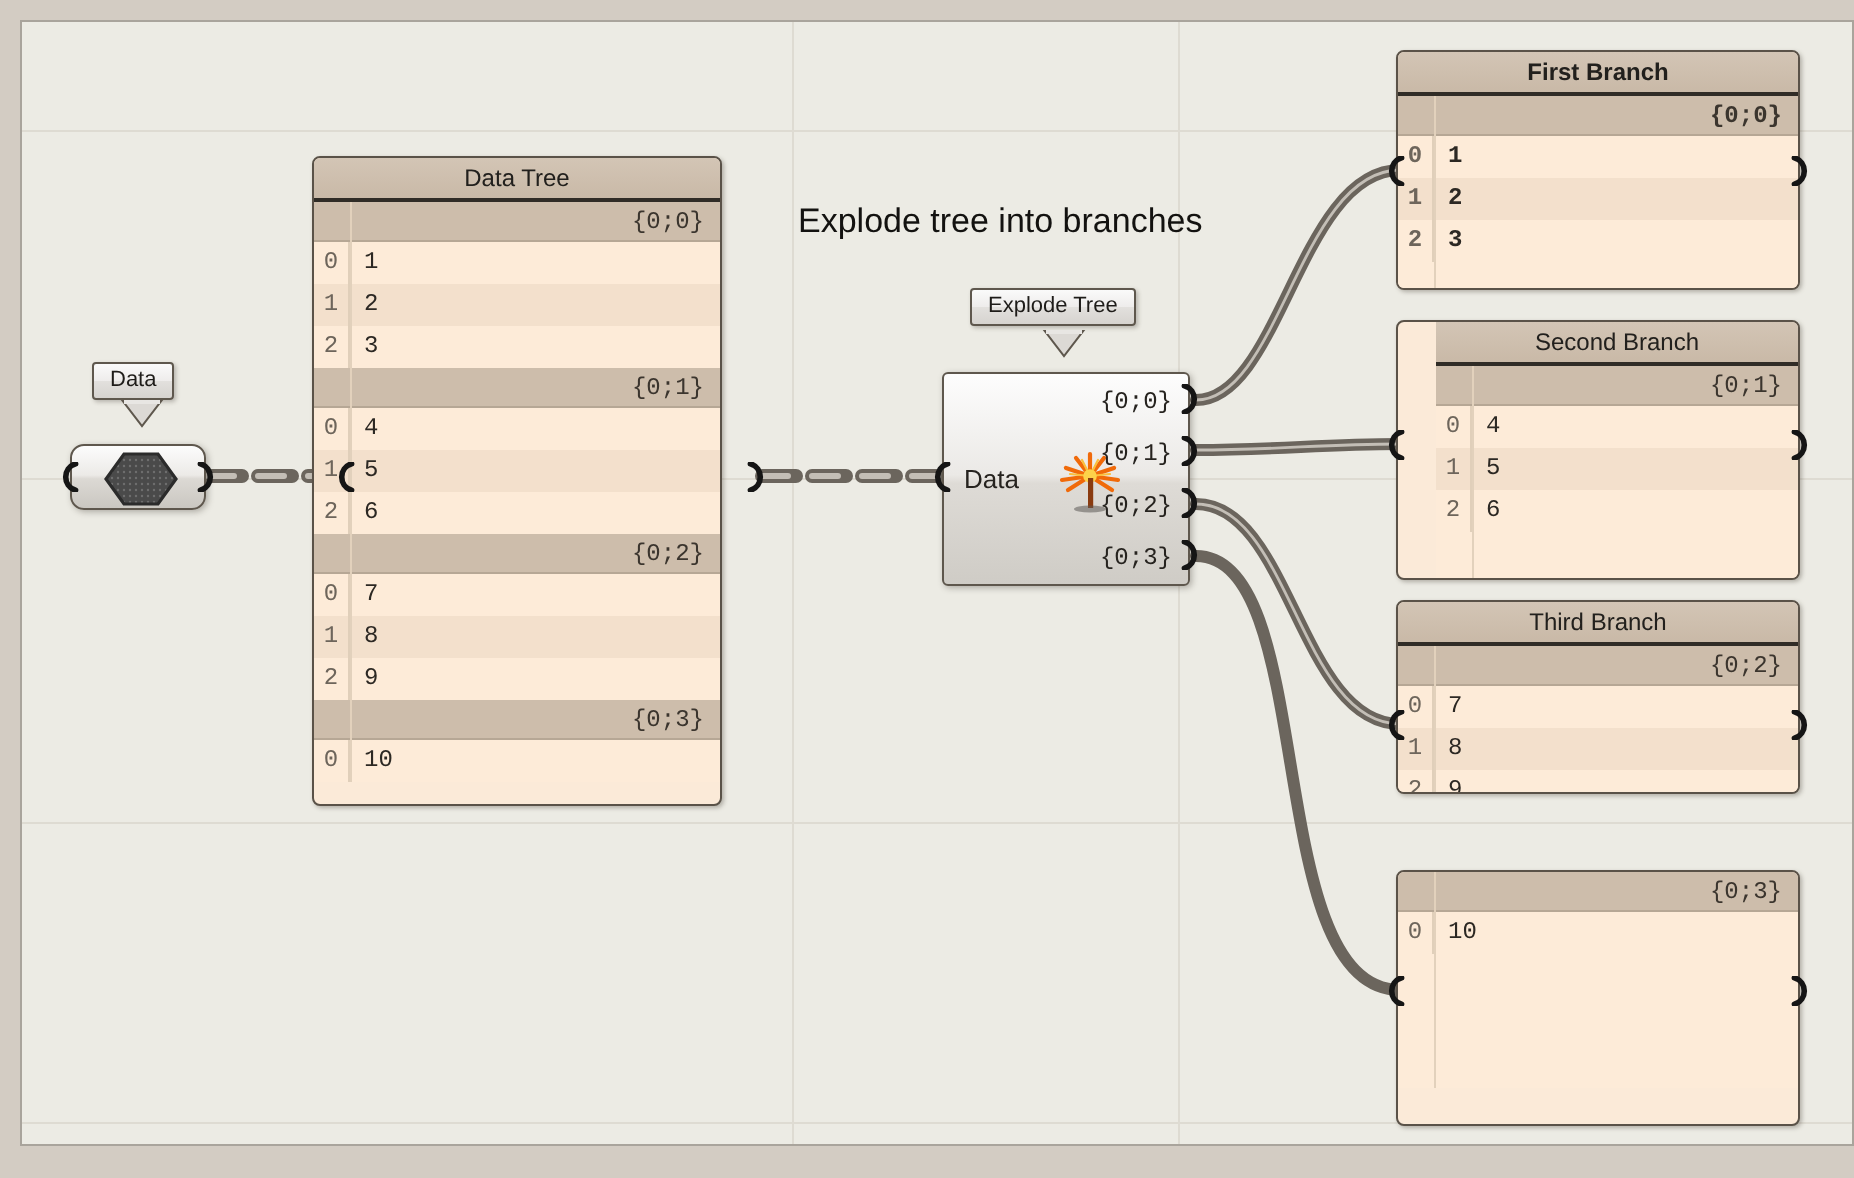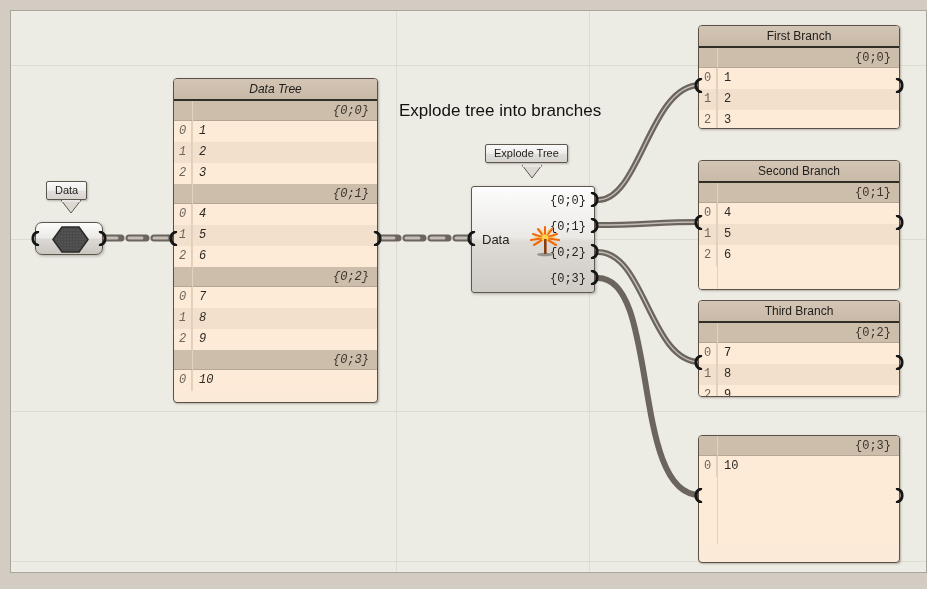--- a/index.html
+++ b/index.html
@@ -251,21 +251,21 @@
     </svg>
   </div>
 
   <svg class="nub" style="left:29px; top:231px;" width="11" height="16" viewBox="0 0 11 16">
     <path d="M9,1 C2,3 2,13 9,15" fill="none" stroke="#151515" stroke-width="3" stroke-linecap="round"></path>
   </svg>
   <svg class="nub" style="left:98px; top:231px;" width="11" height="16" viewBox="0 0 11 16">
     <path d="M2,1 C9,3 9,13 2,15" fill="none" stroke="#151515" stroke-width="3" stroke-linecap="round"></path>
   </svg>
 
-  <div class="panel" style="left:173px; top:78px; width:205px; height:325px;font-style:italic;">
+  <div class="panel" style="left:156px; top:78px; width:205px; height:325px;">
     <div class="panel-title">Data Tree</div>
     <div class="panel-body" id="data-tree-body">
       <div class="left-col-line"></div>
     <div class="branch-head">{0;0}</div>
         <div class="row norm">
           <span class="idx">0</span>
           <span class="val">1</span>
         </div>
         <div class="row alt">
           <span class="idx">1</span>
@@ -366,21 +366,21 @@
   <svg class="nub" style="left:590px; top:218px;" width="11" height="16" viewBox="0 0 11 16">
     <path d="M2,1 C9,3 9,13 2,15" fill="none" stroke="#151515" stroke-width="3" stroke-linecap="round"></path>
   </svg>
   <svg class="nub" style="left:590px; top:244px;" width="11" height="16" viewBox="0 0 11 16">
     <path d="M2,1 C9,3 9,13 2,15" fill="none" stroke="#151515" stroke-width="3" stroke-linecap="round"></path>
   </svg>
   <svg class="nub" style="left:590px; top:270px;" width="11" height="16" viewBox="0 0 11 16">
     <path d="M2,1 C9,3 9,13 2,15" fill="none" stroke="#151515" stroke-width="3" stroke-linecap="round"></path>
   </svg>
 
-  <div class="panel" style="left:698px; top:25px; width:202px; height:104px;">
+  <div class="panel" style="left:698px; top:25px; width:202px; height:120px;font-weight:bold;">
     <div class="panel-title">First Branch</div>
     <div class="panel-body">
       <div class="left-col-line"></div>
     <div class="branch-head">{0;0}</div>
         <div class="row norm">
           <span class="idx">0</span>
           <span class="val">1</span>
         </div>
         <div class="row alt">
           <span class="idx">1</span>
@@ -393,21 +393,21 @@
         <div class="panel-filler" style="height: 17px;"></div>
       </div>
   </div>
   <svg class="nub" style="left:692px; top:78px;" width="11" height="16" viewBox="0 0 11 16">
     <path d="M9,1 C2,3 2,13 9,15" fill="none" stroke="#151515" stroke-width="3" stroke-linecap="round"></path>
   </svg>
   <svg class="nub" style="left:895px; top:78px;" width="11" height="16" viewBox="0 0 11 16">
     <path d="M2,1 C9,3 9,13 2,15" fill="none" stroke="#151515" stroke-width="3" stroke-linecap="round"></path>
   </svg>
 
-  <div class="panel" style="left:698px; top:160px; width:202px; height:130px;">
+  <div class="panel" style="left:698px; top:160px; width:202px; height:130px;padding-left:19px;">
     <div class="panel-title">Second Branch</div>
     <div class="panel-body">
       <div class="left-col-line"></div>
     <div class="branch-head">{0;1}</div>
         <div class="row norm">
           <span class="idx">0</span>
           <span class="val">4</span>
         </div>
         <div class="row alt">
           <span class="idx">1</span>

